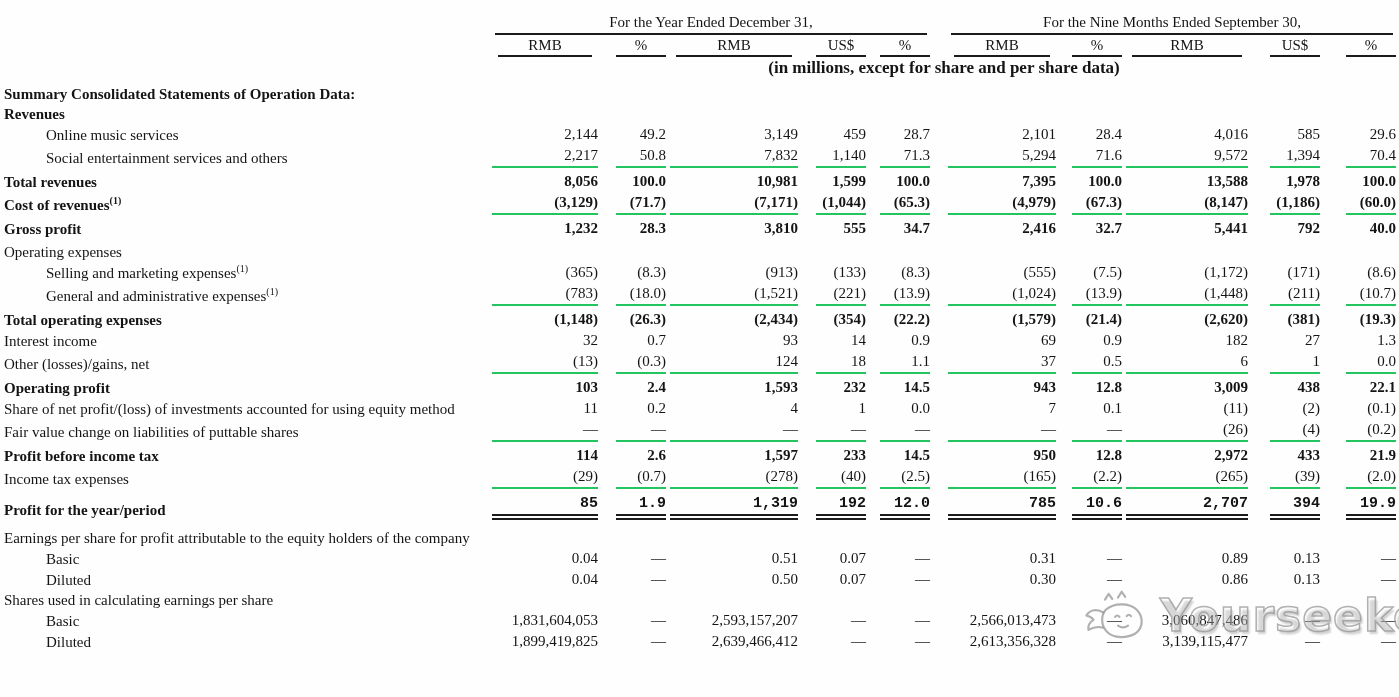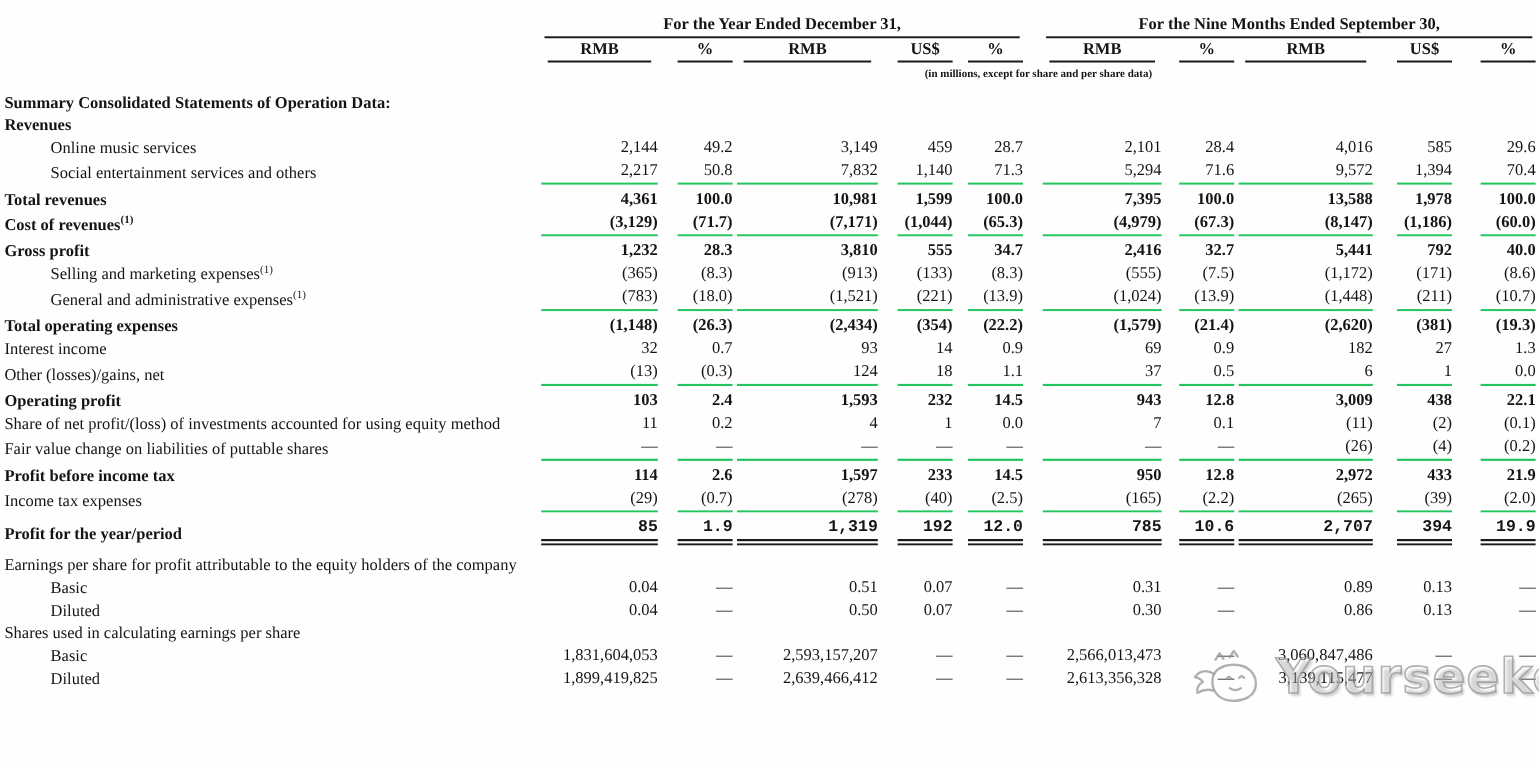--- a/index.html
+++ b/index.html
@@ -21,29 +21,29 @@
   td.num { text-align:right; }
   td.num .rule { display:inline-block; padding-bottom:1px; text-align:right; }
   td.rmb .rule { display:block; }
   td.usd .rule, td.pct .rule { min-width:50px; }
   .rule.u  { border-bottom:2px solid #22c55e; }
   .rule.uu { border-bottom:6px double #1b1b1b; padding-bottom:2px;font-family:Liberation Mono, monospace; }
   td.gap { padding:0; }
   tr.total td { padding-top:4px; }
   tr.sp td { padding-top:9px; }
   
-  tr.h1 td, tr.h2 td, tr.h3 td { font-weight:bold; text-align:center; }
+  tr.h1 td, tr.h2 td, tr.h3 td { font-weight:normal; text-align:center; }
   tr.h1 .rule, tr.h2 .rule { display:block; border-bottom:2px solid #1b1b1b; padding-bottom:1px; }
   tr.h1 .rule { margin:0 3px; }
   tr.h2 .rule { margin:0 9px; }
   tr.h3 td.rmb .rule { display:block; border-bottom:2px solid #1b1b1b; margin:0 6px; text-align:center; }
   tr.h3 td.usd, tr.h3 td.pct { text-align:right; }
   tr.h3 td.usd .rule, tr.h3 td.pct .rule {
     display:inline-block; min-width:50px; text-align:center; border-bottom:2px solid #1b1b1b; }
-  tr.note td { text-align:center; font-weight:bold; font-size:10px; padding-bottom:7px; }
+  tr.note td { text-align:center; font-weight:bold; font-size:17px; padding-bottom:7px; }
   
   .watermark { position:absolute; left:1082px; top:588px; display:flex; align-items:center;
                gap:6px; pointer-events:none; }
   .watermark .wm-text {
     font-family:"DejaVu Sans","Liberation Sans",sans-serif;
     font-size:44px; font-weight:bold; letter-spacing:1px;
     color:rgba(255,255,255,0.12);
     -webkit-text-stroke:1.5px rgba(150,150,150,0.75);
     text-shadow:2px 3px 2px rgba(145,145,145,0.40);
   }
@@ -153,21 +153,21 @@
         <td class="num pct"><span class="rule u">71.6</span></td>
         <td class="num rmb">
           <span class="rule u">9,572</span>
         </td>
         <td class="num usd"><span class="rule u">1,394</span></td>
         <td class="num pct"><span class="rule u">70.4</span></td>
       </tr>
       <tr class="total ">
         <td class="lbl b">Total revenues</td>
         <td class="num rmb b">
-          <span class="rule">4,361</span>
+          <span class="rule">8,056</span>
         </td>
         <td class="num pct b"><span class="rule">100.0</span></td>
         <td class="num rmb b">
           <span class="rule">10,981</span>
         </td>
         <td class="num usd b"><span class="rule">1,599</span></td>
         <td class="num pct b"><span class="rule">100.0</span></td>
         <td class="gap"></td>
         <td class="num rmb b">
           <span class="rule">7,395</span>
@@ -215,20 +215,24 @@
         <td class="gap"></td>
         <td class="num rmb b">
           <span class="rule">2,416</span>
         </td>
         <td class="num pct b"><span class="rule">32.7</span></td>
         <td class="num rmb b">
           <span class="rule">5,441</span>
         </td>
         <td class="num usd b"><span class="rule">792</span></td>
         <td class="num pct b"><span class="rule">40.0</span></td>
+      </tr>
+      <tr class="total ">
+        <td class="lbl">Operating expenses</td>
+        <td colspan="11"></td>
       </tr>
       <tr class="">
         <td class="lbl ind">Selling and marketing expenses<sup>(1)</sup></td>
         <td class="num rmb">
           <span class="rule">(365)</span>
         </td>
         <td class="num pct"><span class="rule">(8.3)</span></td>
         <td class="num rmb">
           <span class="rule">(913)</span>
         </td>

